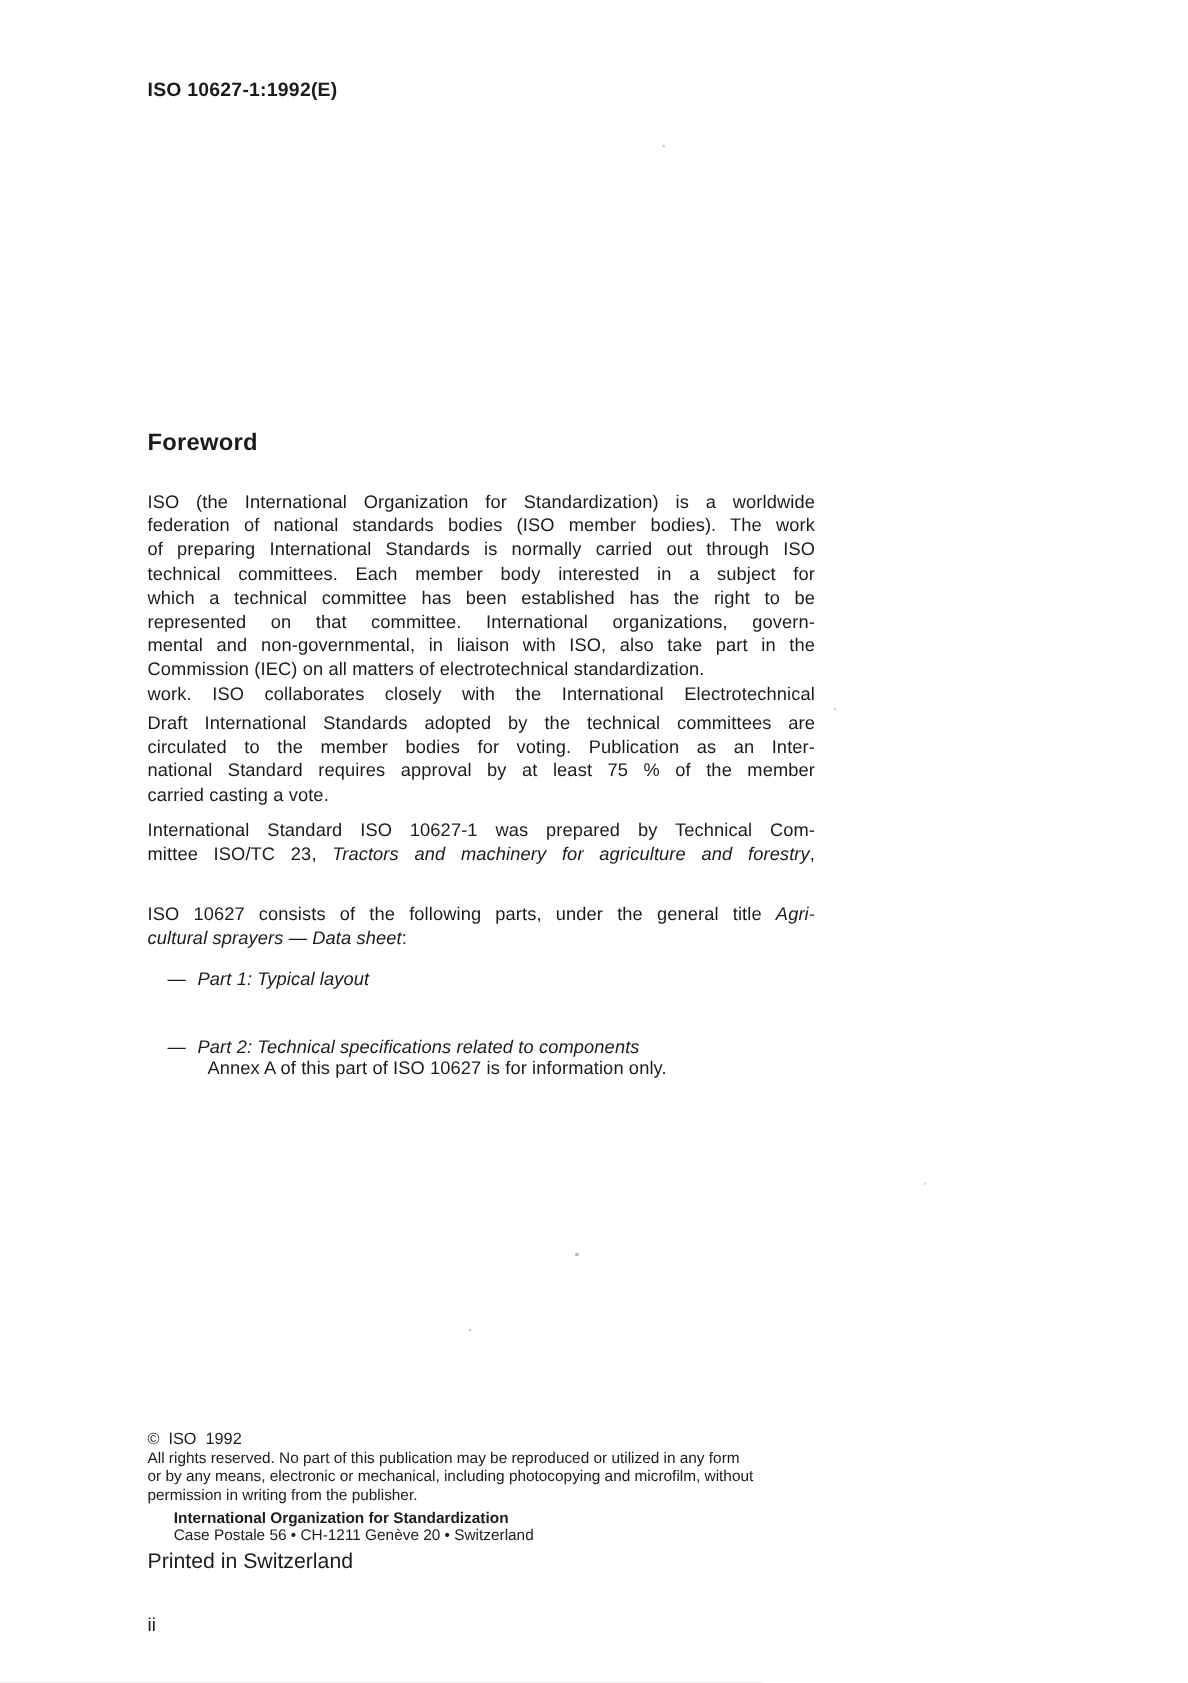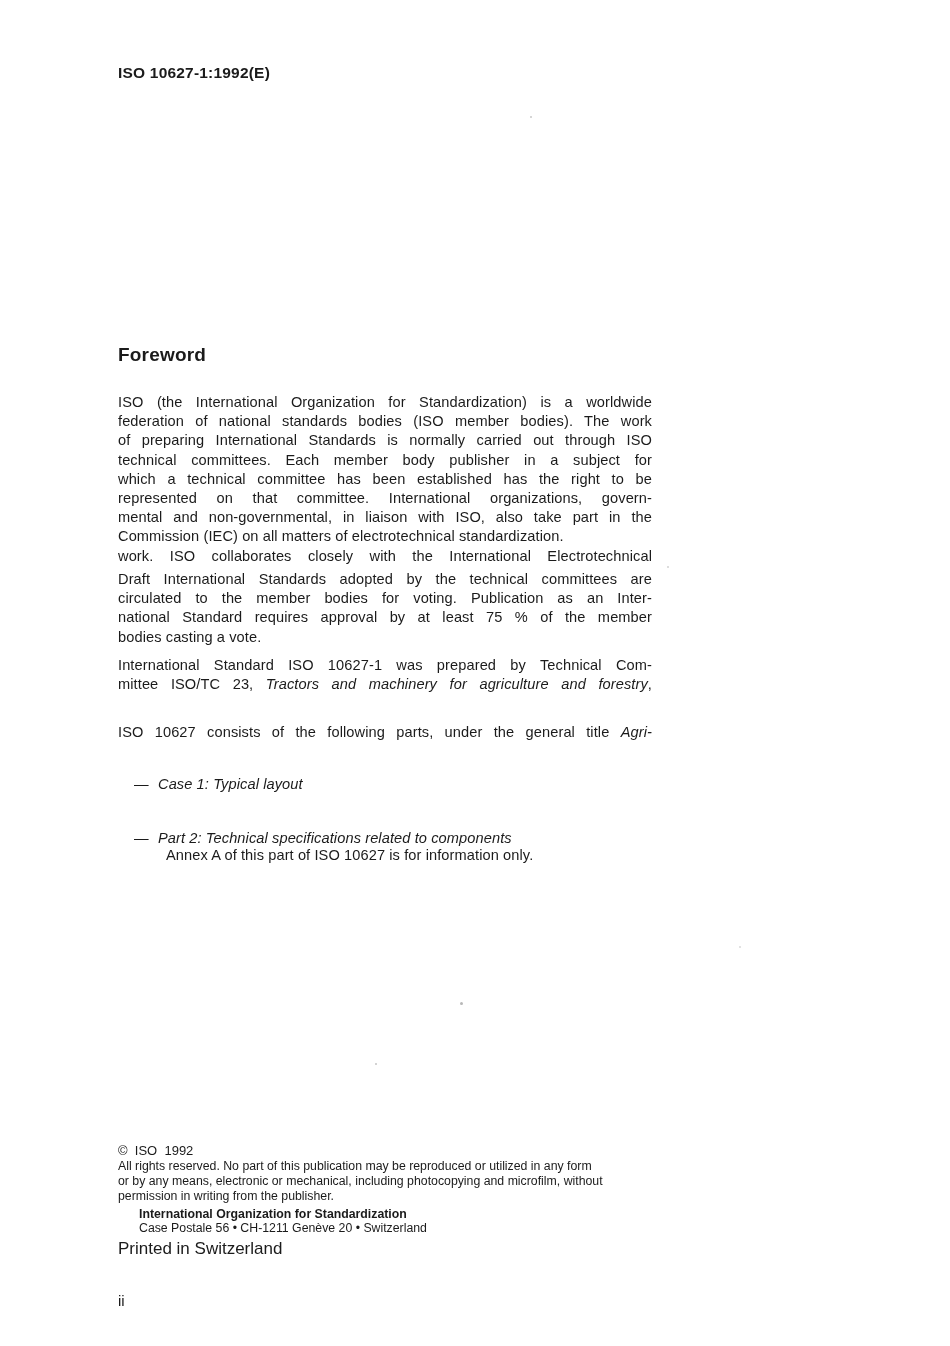--- a/index.html
+++ b/index.html
@@ -100,47 +100,48 @@
 <div class="page">
 
   <div class="abs header-code">ISO 10627-1:1992(E)</div>
 
   <div class="abs foreword-title">Foreword</div>
 
   <div class="abs textblock p1">
     <div class="line">ISO (the International Organization for Standardization) is a worldwide</div>
     <div class="line">federation of national standards bodies (ISO member bodies). The work</div>
     <div class="line">of preparing International Standards is normally carried out through ISO</div>
-    <div class="line">technical committees. Each member body publisher in a subject for</div>
+    <div class="line">technical committees. Each member body interested in a subject for</div>
     <div class="line">which a technical committee has been established has the right to be</div>
     <div class="line">represented on that committee. International organizations, govern-</div>
     <div class="line">mental and non-governmental, in liaison with ISO, also take part in the</div>
     <div class="line last">Commission (IEC) on all matters of electrotechnical standardization.</div>
     <div class="line">work. ISO collaborates closely with the International Electrotechnical</div>
   </div>
 
   <div class="abs textblock p2">
     <div class="line">Draft International Standards adopted by the technical committees are</div>
     <div class="line">circulated to the member bodies for voting. Publication as an Inter-</div>
     <div class="line">national Standard requires approval by at least 75 % of the member</div>
-    <div class="line last">bodies casting a vote.</div>
+    <div class="line last">carried casting a vote.</div>
   </div>
 
   <div class="abs textblock p3">
     <div class="line">International Standard ISO 10627-1 was prepared by Technical Com-</div>
     <div class="line"><span>mittee ISO/TC 23, </span><span class="it">Tractors and machinery for agriculture and forestry</span><span>,</span></div>
   </div>
 
   <div class="abs textblock p4">
     <div class="line"><span>ISO 10627 consists of the following parts, under the general title </span><span class="it">Agri-</span></div>
+    <div class="line last"><span class="it">cultural sprayers — Data sheet</span><span>:</span></div>
   </div>
 
   <div class="abs textblock li1 list-item">
     <span class="dash">—</span>
-    <span class="li-text">Case 1: Typical layout</span>
+    <span class="li-text">Part 1: Typical layout</span>
   </div>
   <div class="abs textblock li2 list-item">
     <span class="dash">—</span>
     <span class="li-text">Part 2: Technical specifications related to components</span>
   </div>
 
   <div class="abs textblock p5">
     <div class="line last">Annex A of this part of ISO 10627 is for information only.</div>
   </div>
 

